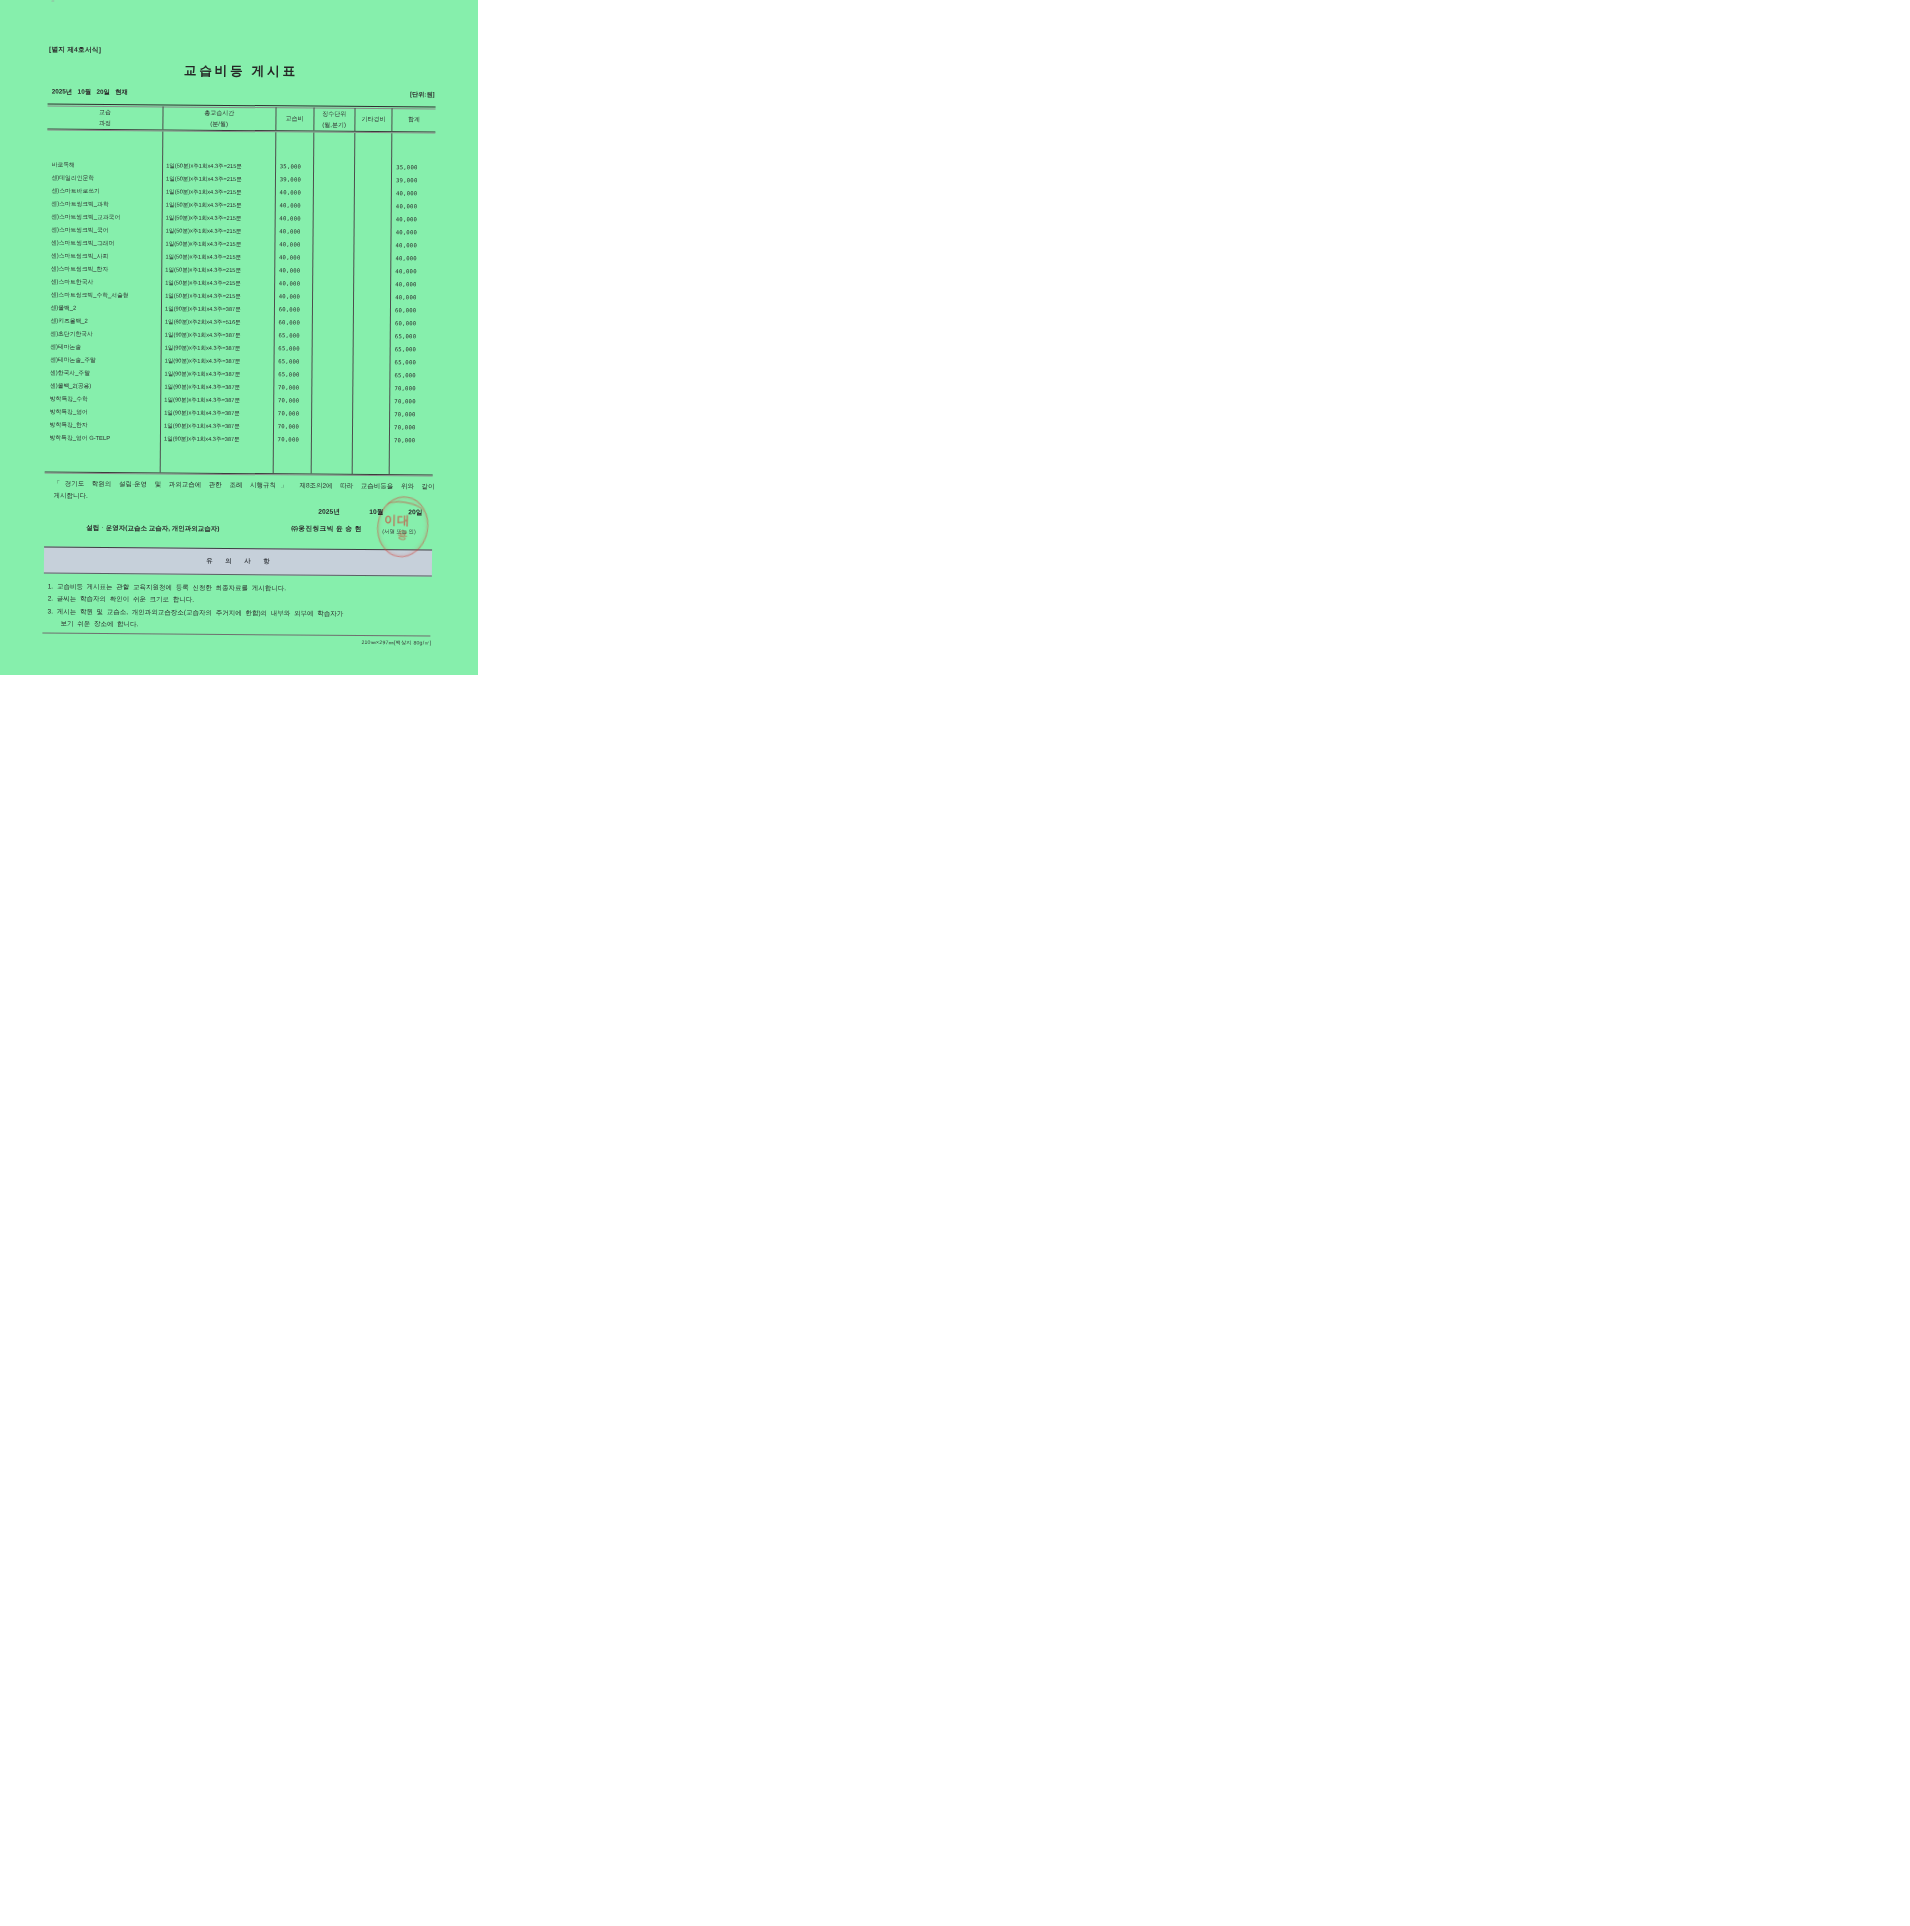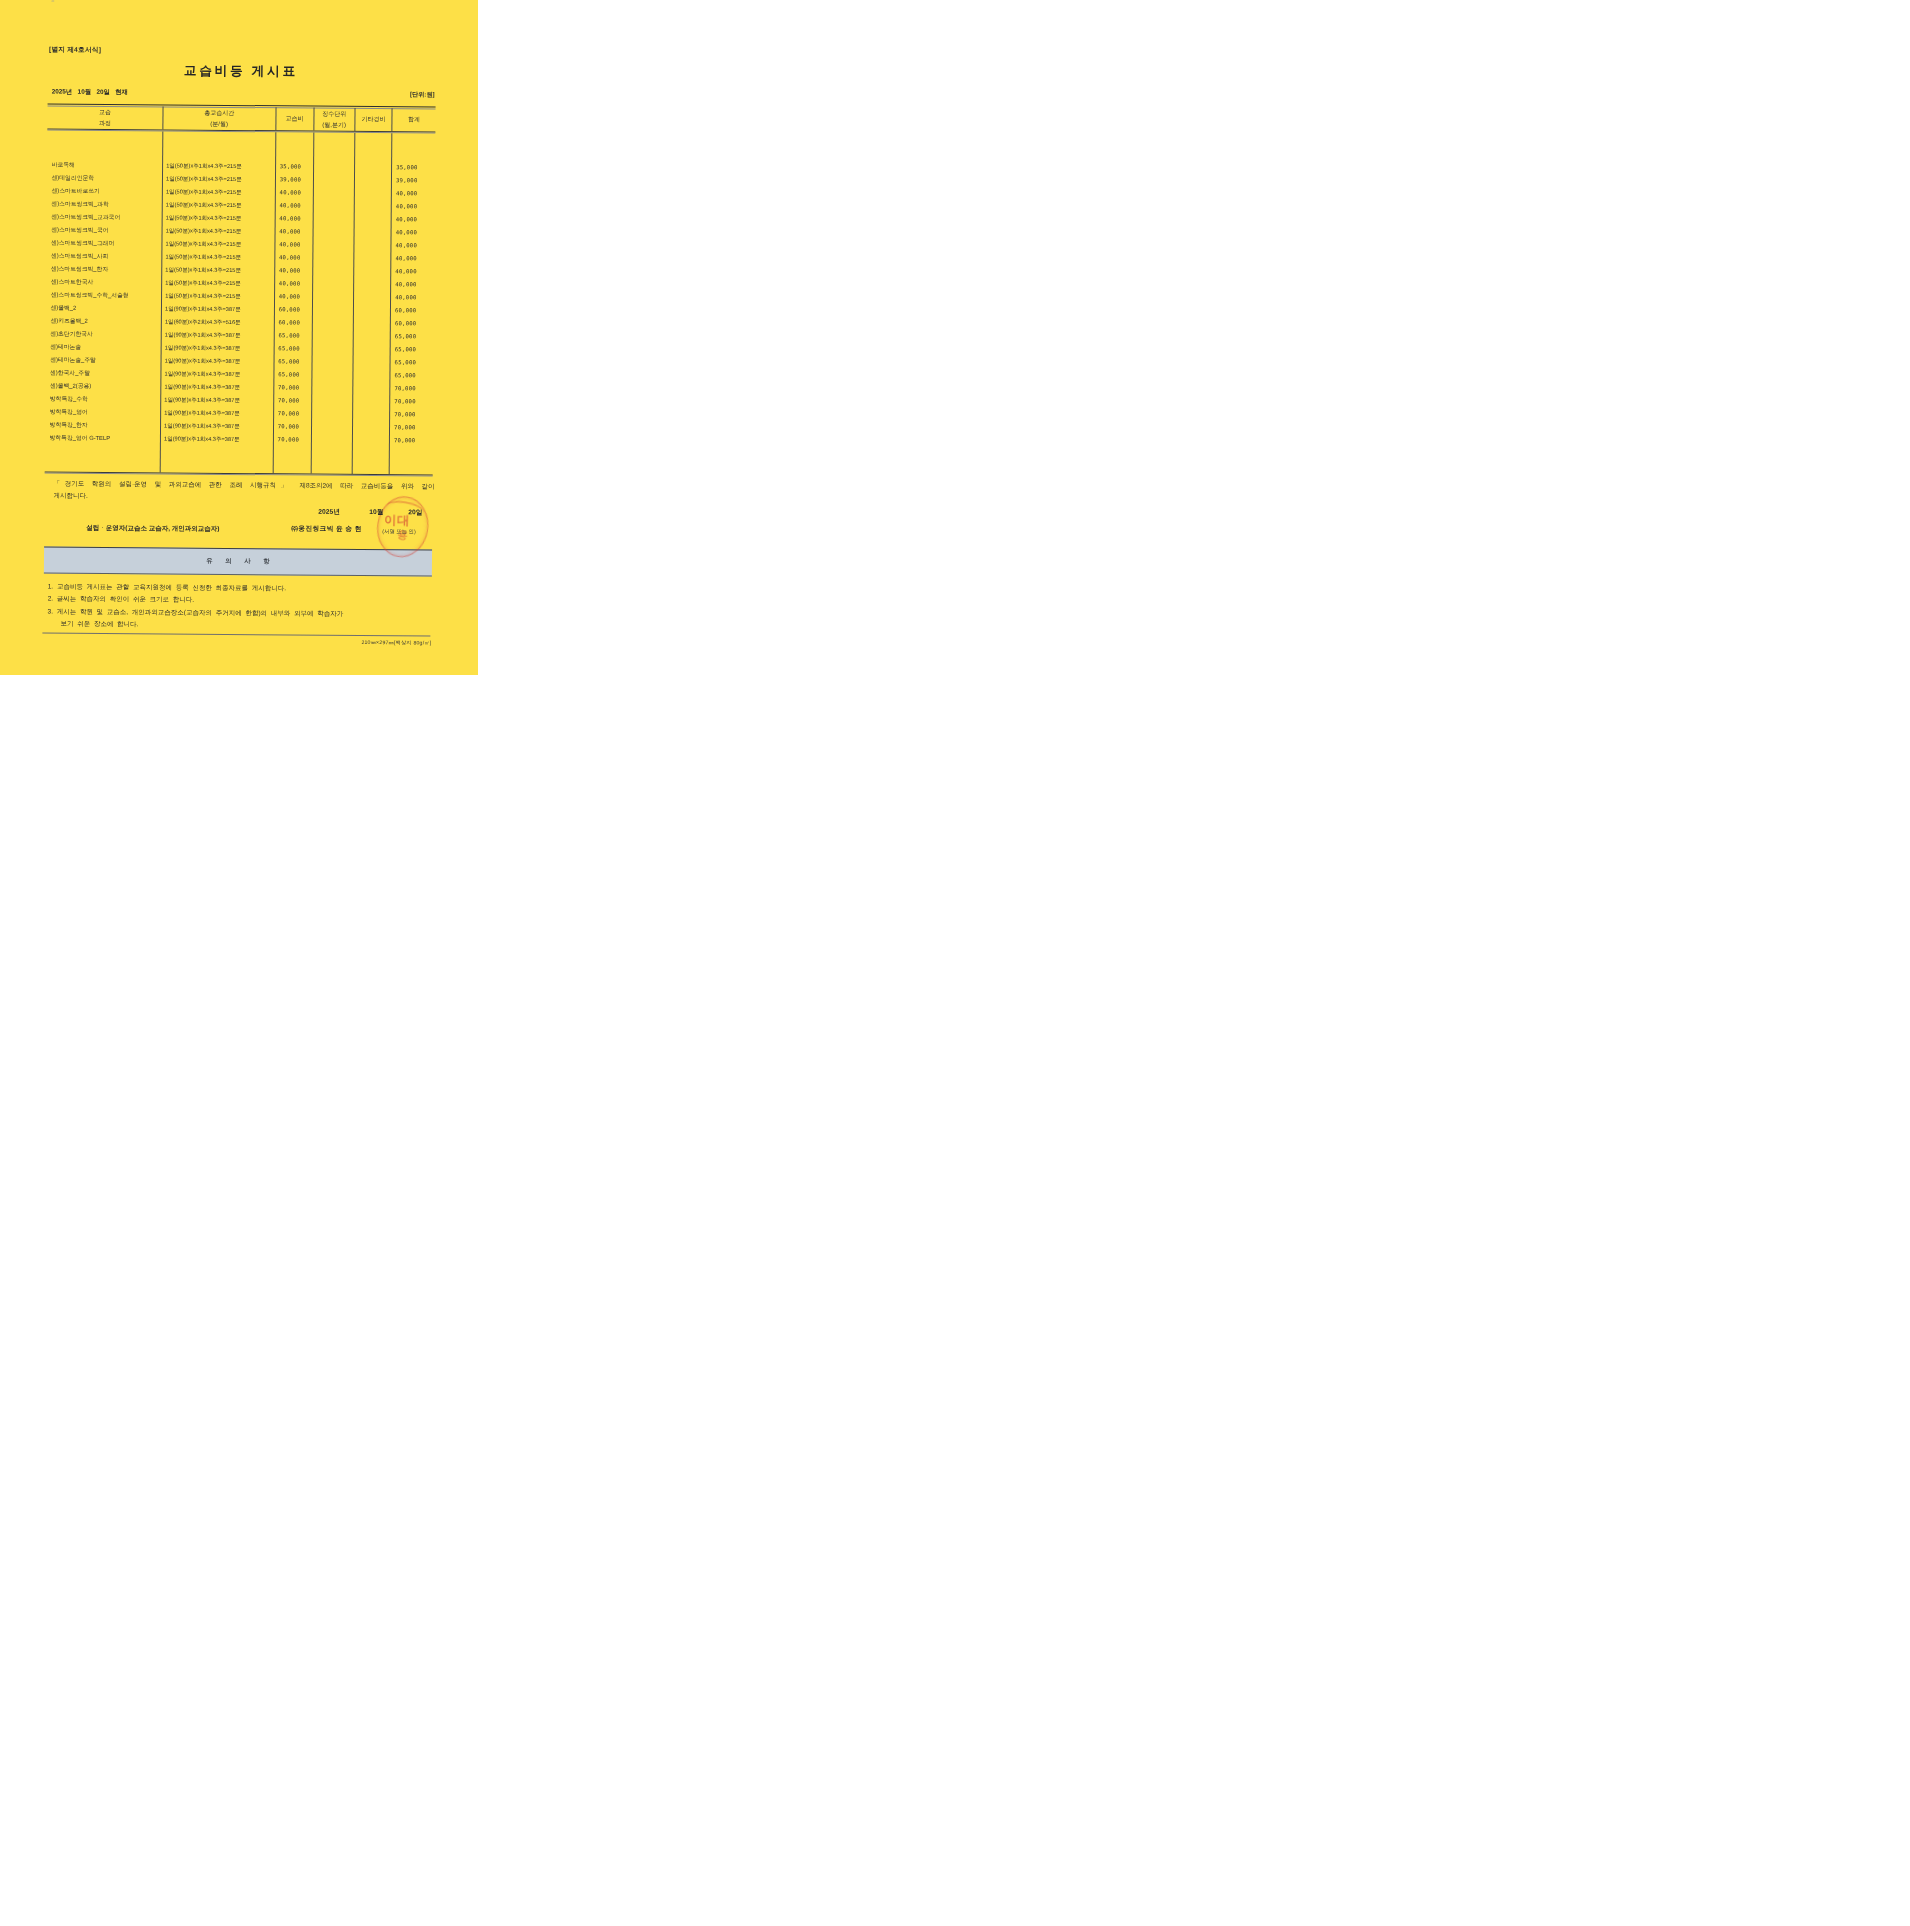--- a/index.html
+++ b/index.html
@@ -1,17 +1,17 @@
 <!DOCTYPE html>
 <html style="font-size:6.2px"><head>
 <meta charset="utf-8">
 <style>
   html,body { margin:0; padding:0; background:#ffffff; }
   .sheet {
-    position:relative; width:478px; height:675px; background:#fde047;
+    position:relative; width:478px; height:675px; background:#86efac;
     font-family:"Liberation Sans","DejaVu Sans",sans-serif;
     color:#2b2b2b; overflow:hidden;
   }
   .content { position:absolute; inset:0; transform:rotate(0.45deg); transform-origin:50% 45%; }
 
   .scan-speck { position:absolute; left:49px; top:2.3px; width:3.1px; height:1.2px; background:#9a9a9a; opacity:.65; border-radius:0.8px; }
 
   .form-label { position:absolute; left:47px; top:47px; font-size:6.7px; font-weight:700; letter-spacing:0.2px; }
   .doc-title  { position:absolute; left:0; top:63px; width:100%; text-align:center;
                 font-size:12.7px; font-weight:800; letter-spacing:2.7px; color:#262626; }

